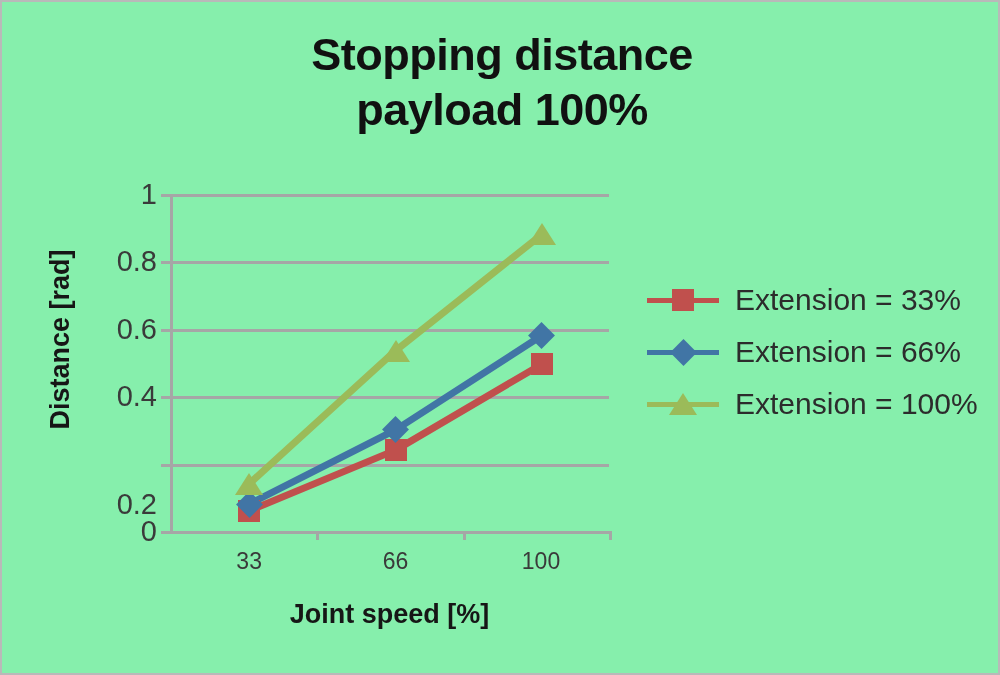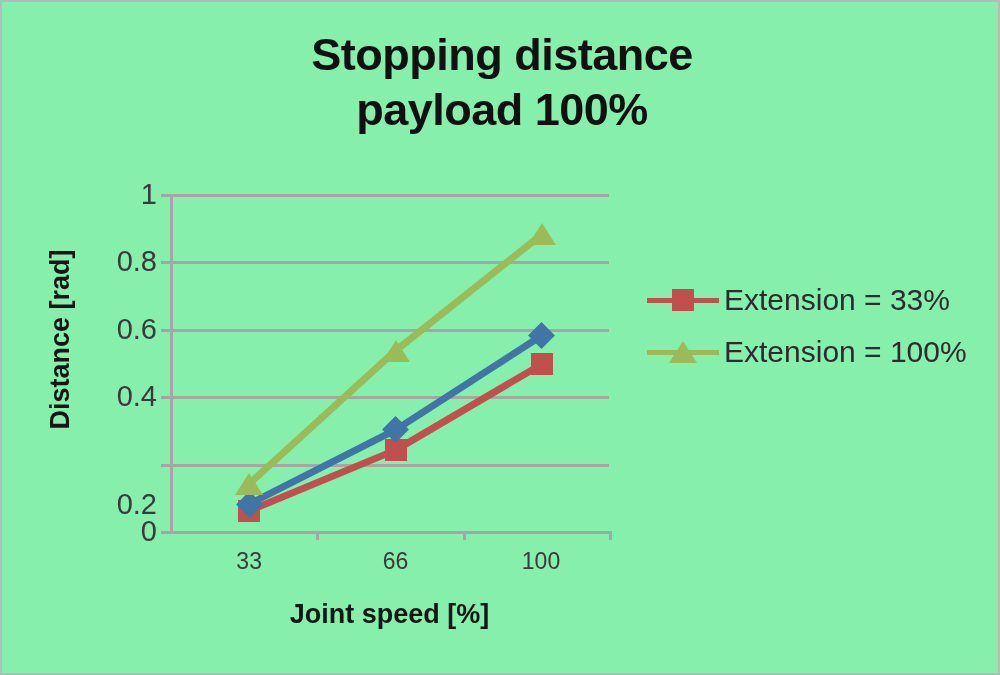--- a/index.html
+++ b/index.html
@@ -159,21 +159,21 @@
   }
   .legend-swatch .swatch-marker {
     position: absolute;
     left: 36px;
     top: 17px;
   }
   .legend-label {
     font-size: 30px;
     color: #2c2c2c;
     white-space: nowrap;
-    margin-left: 5px;
+    margin-left: 16px;
   }
   
   .marker {
     position: absolute;
   }
   .marker.square {
     width: 22px;
     height: 22px;
     margin-left: -11px;
     margin-top: -11px;
@@ -271,20 +271,27 @@
   <div id="legend">
       <div class="legend-item">
         <div class="legend-swatch">
           <div class="swatch-line" style="background: rgb(192, 80, 77);"></div>
           <div class="marker square swatch-marker" style="background: rgb(192, 80, 77);"></div>
         </div>
         <div class="legend-label">Extension = 33%</div>
       </div>
       <div class="legend-item">
         <div class="legend-swatch">
+          <div class="swatch-line" style="background: rgb(65, 117, 165);"></div>
+          <div class="marker diamond swatch-marker" style="background: rgb(65, 117, 165);"></div>
+        </div>
+        <div class="legend-label">Extension = 66%</div>
+      </div>
+      <div class="legend-item">
+        <div class="legend-swatch">
           <div class="swatch-line" style="background: rgb(155, 187, 89);"></div>
           <div class="marker triangle swatch-marker" style="border-bottom: 22px solid rgb(155, 187, 89);"></div>
         </div>
         <div class="legend-label">Extension = 100%</div>
       </div>
     </div>
 
 </div>
 
 </body></html>

